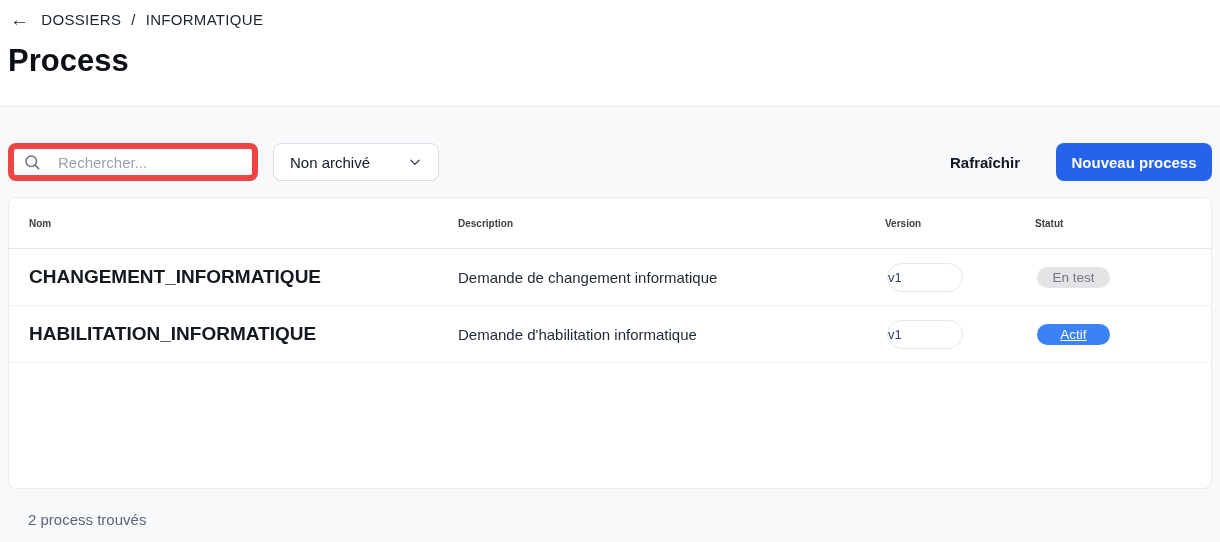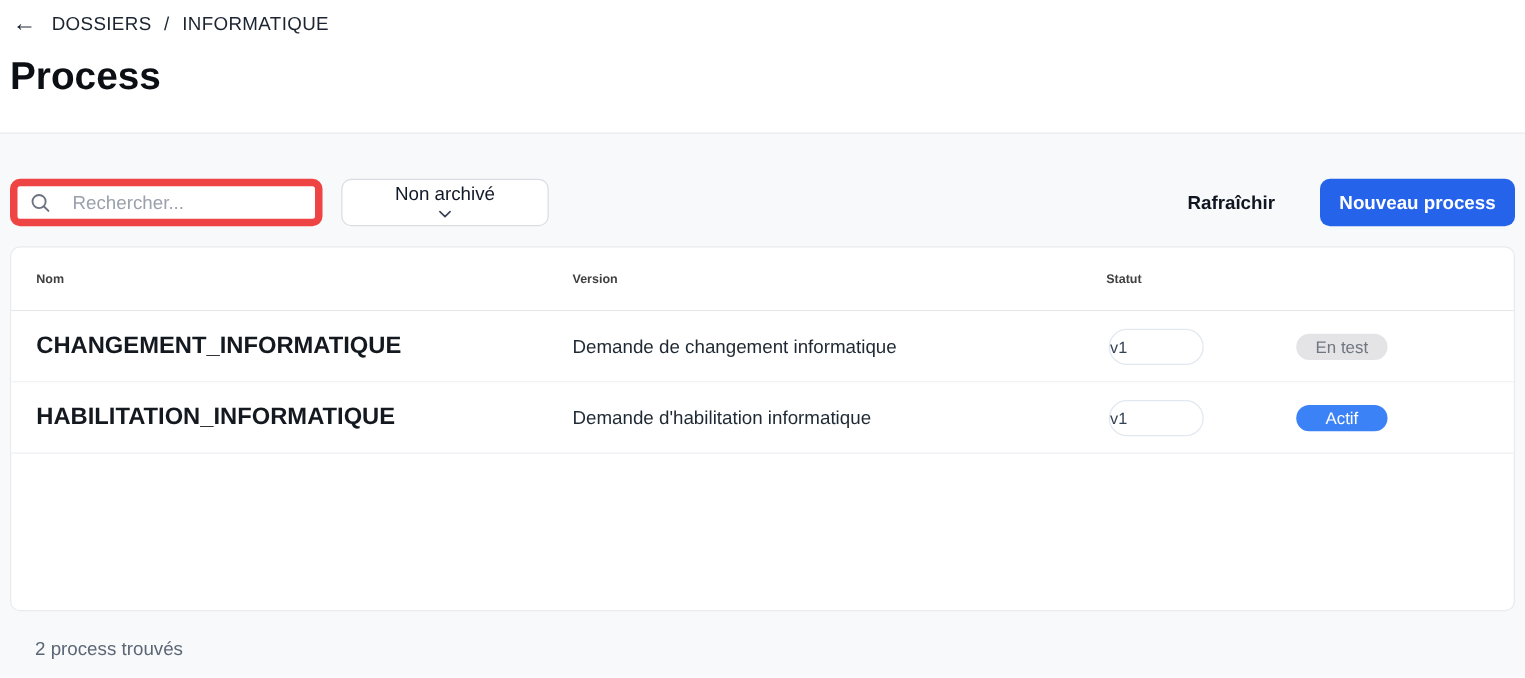--- a/index.html
+++ b/index.html
@@ -87,26 +87,25 @@
 
   .filter-select {
     margin-left: 15px;
     width: 166px;
     height: 38px;
     border: 1px solid #d9dde3;
     border-radius: 8px;
     background: #ffffff;
     display: flex;
     align-items: center;
-    justify-content: center;
+    justify-content: space-between;
     padding: 0 16px;
     font-size: 15px;
     color: #111827;
     cursor: pointer;
-    flex-direction: column;
   }
   .filter-select svg { width: 14px; height: 14px; stroke: #374151; }
 
   .toolbar-spacer { flex: 1; }
 
   .refresh-btn {
     background: none;
     border: none;
     font-family: inherit;
     font-size: 15px;
@@ -182,21 +181,21 @@
   .badge {
     display: inline-block;
     min-width: 73px;
     text-align: center;
     padding: 3px 15px;
     border-radius: 9999px;
     font-size: 13.5px;
     margin-left: 2px;
   }
   .badge-test { background: #e4e4e7; color: #6f7680; }
-  .badge-active { color: #ffffff; }
+  .badge-active { color: #ffffff; text-decoration: underline; }
 
   
   .results-count {
     margin-top: 22px;
     padding-left: 20px;
     font-size: 15px;
     color: #5b6676;
   }
 </style>
 </head>
@@ -232,20 +231,21 @@
 
     <div class="toolbar-spacer"></div>
 
     <button class="refresh-btn">Rafraîchir</button>
     <button class="new-process-btn" id="newProcessBtn" style="background: rgb(37, 99, 235);">Nouveau process</button>
   </div>
 
   <div class="card">
     <div class="t-row t-head">
       <div class="t-cell">Nom</div>
+      <div class="t-cell">Description</div>
       <div class="t-cell">Version</div>
       <div class="t-cell">Statut</div>
     </div>
 
     <div class="t-row data-row">
       <div class="t-cell cell-name">CHANGEMENT_INFORMATIQUE</div>
       <div class="t-cell cell-desc">Demande de changement informatique</div>
       <div class="t-cell">
         <span class="pill-version">v1</span>
       </div>

